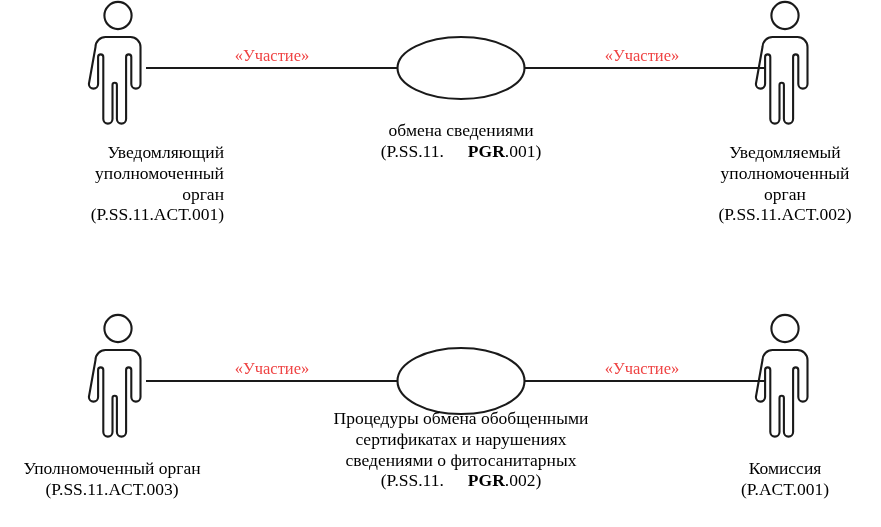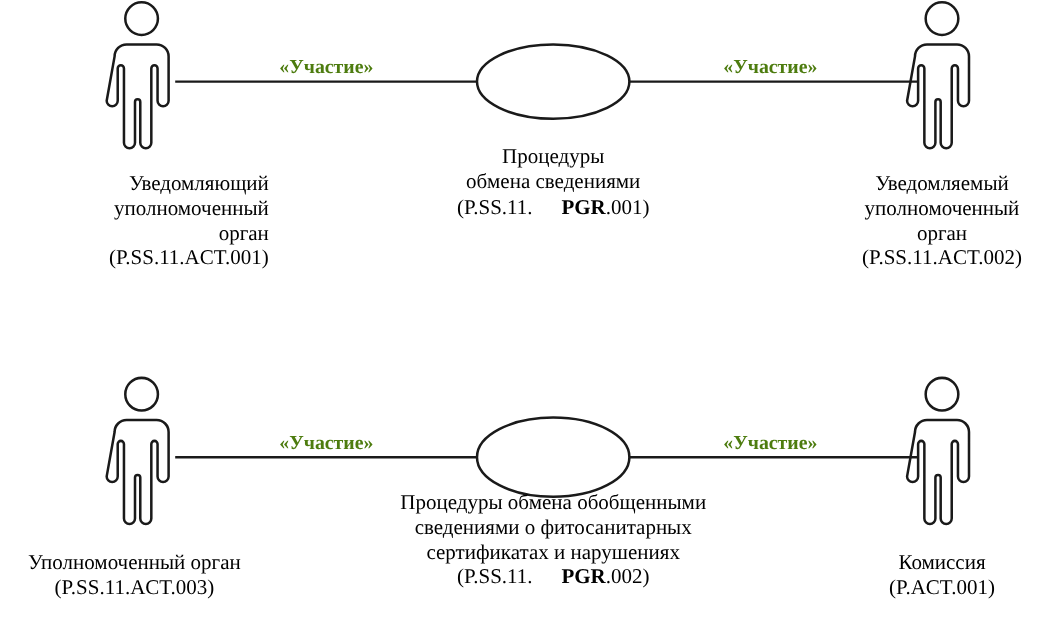--- a/index.html
+++ b/index.html
@@ -44,23 +44,22 @@
   }
   .assoc-line {
     stroke: #1a1a1a;
     stroke-width: 2.0;
   }
   .stereotype {
     position: absolute;
     text-align: center;
     font-size: 16.5px;
     line-height: 1;
-    color: #4d7c0f;
+    color: #ef4444;
     white-space: nowrap;
-    font-weight: bold;
   }
   .code-bold {
     font-weight: bold;
     margin-left: 24px;
   }
   .label-block {
     position: absolute;
     text-align: center;
     font-size: 17.5px;
     line-height: 1.19;
@@ -142,21 +141,20 @@
   <div class="stereotype" style="left:572px; top:48px; width:140px;">«Участие»</div>
 
   <div class="label-block" style="left:6px; top:142px; width:218px;text-align:right;">
     <span class="line">Уведомляющий</span>
     <span class="line">уполномоченный</span>
     <span class="line">орган</span>
     <span class="line">(P.SS.11.ACT.001)</span>
   </div>
 
   <div class="label-block" style="left:311px; top:120px; width:300px;">
-    <span class="line">Процедуры</span>
     <span class="line">обмена сведениями</span>
     <span class="line"><span>(P.SS.11.</span><span class="code-bold">PGR</span><span>.001)</span></span>
   </div>
 
   <div class="label-block" style="left:676px; top:142px; width:218px;">
     <span class="line">Уведомляемый</span>
     <span class="line">уполномоченный</span>
     <span class="line">орган</span>
     <span class="line">(P.SS.11.ACT.002)</span>
   </div>
@@ -165,22 +163,22 @@
 
   <div class="stereotype" style="left:572px; top:361px; width:140px;">«Участие»</div>
 
   <div class="label-block" style="left:-4px; top:458px; width:232px;">
     <span class="line">Уполномоченный орган</span>
     <span class="line">(P.SS.11.ACT.003)</span>
   </div>
 
   <div class="label-block" style="left:296px; top:408px; width:330px;">
     <span class="line">Процедуры обмена обобщенными</span>
+    <span class="line">сертификатах и нарушениях</span>
     <span class="line">сведениями о фитосанитарных</span>
-    <span class="line">сертификатах и нарушениях</span>
     <span class="line"><span>(P.SS.11.</span><span class="code-bold">PGR</span><span>.002)</span></span>
   </div>
 
   <div class="label-block" style="left:676px; top:458px; width:218px;">
     <span class="line">Комиссия</span>
     <span class="line">(P.ACT.001)</span>
   </div>
 
 </div>
 

